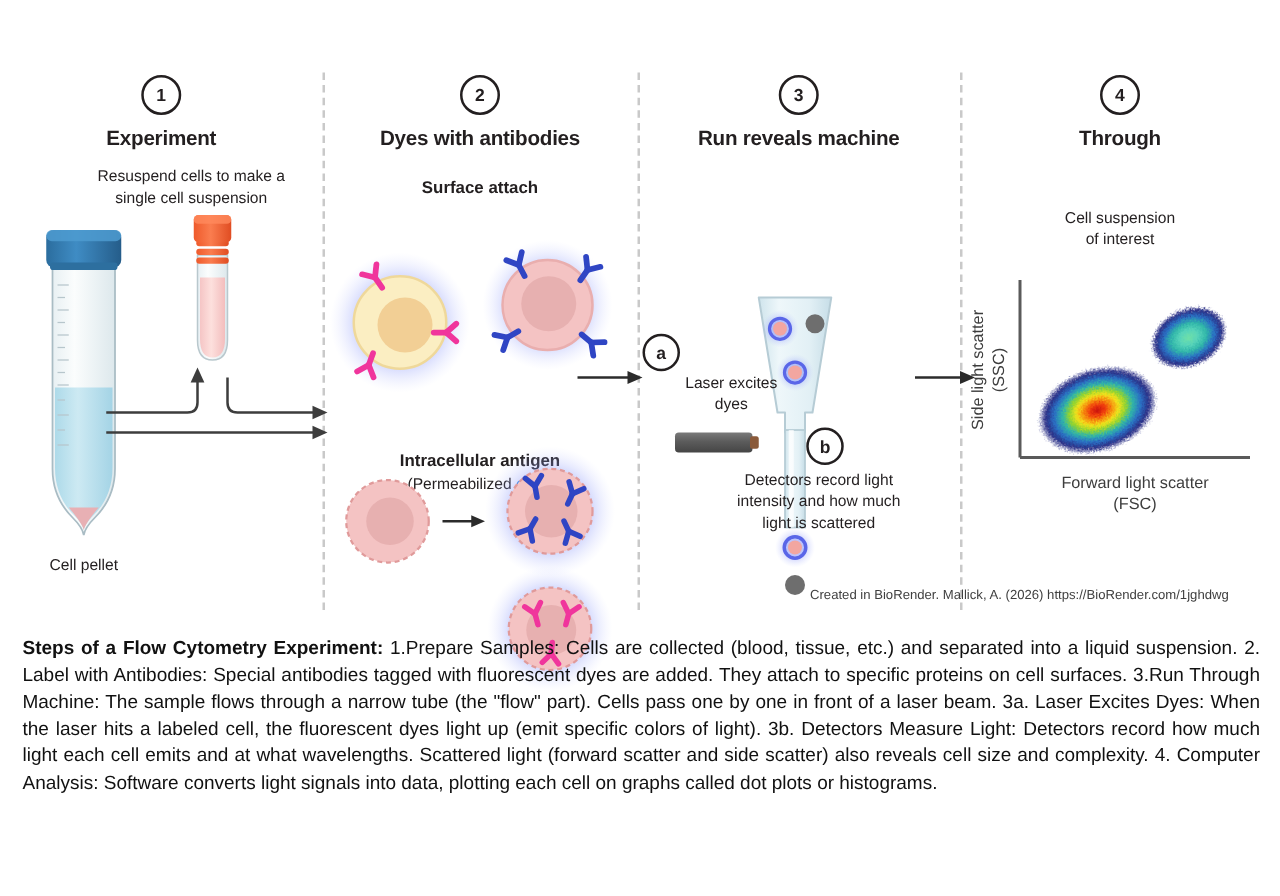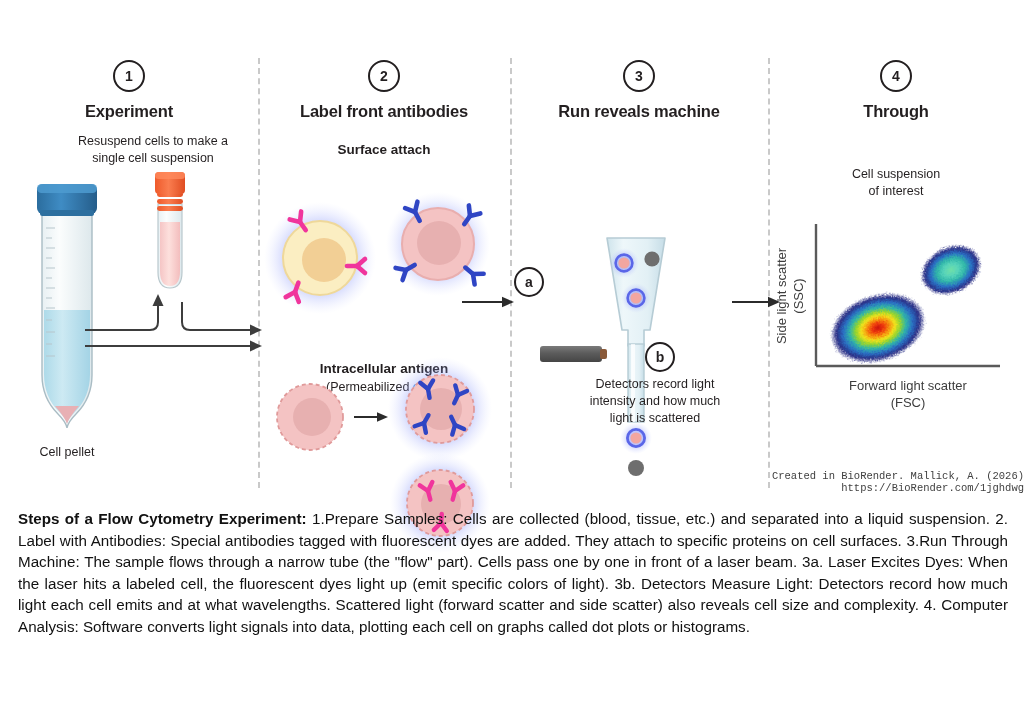--- a/index.html
+++ b/index.html
@@ -38,22 +38,22 @@
   .perm-word{color:#4a90d9;}
 
   
   .caption{
     position:absolute;left:18px;top:508px;width:990px;
     font-size:15.2px;line-height:1.42;text-align:justify;color:#111;
   }
   .caption b{font-weight:bold;}
   .credit{
     position:absolute;left:648px;top:470px;width:376px;
-    font-size:10.5px;color:#3f3f3f;text-align:right;
-    font-family:Liberation Mono, monospace;
+    font-size:10.5px;color:#3f3f3f;text-align:left;
+    font-family:Liberation Sans, sans-serif;
   }
   svg{display:block;overflow:visible;}
 </style>
 </head>
 <body>
 
 <div class="figure">
 
   <div class="divider" style="left:258px"></div>
   <div class="divider" style="left:510px"></div>
@@ -147,21 +147,21 @@
       </g>
 
       <polygon points="158,124 152.5,136 163.5,136" fill="#3d3d3d"></polygon>
       <polygon points="262,160 250,154.6 250,165.4" fill="#3d3d3d"></polygon>
       <polygon points="262,176 250,170.6 250,181.4" fill="#3d3d3d"></polygon>
     </svg>
   </div>
 
   <div class="panel" style="left:258px;width:252px;">
     <div class="circle-num">2</div>
-    <div class="panel-title">Label front antibodies</div>
+    <div class="panel-title">Dyes with antibodies</div>
     <div class="sec-title" style="margin-top:21px;">Surface attach</div>
 
     <svg width="252" height="148" viewBox="0 0 252 148" style="position:absolute;left:0;top:122px;">
       <defs>
         <radialGradient id="glowBlue" cx="50%" cy="50%" r="50%">
           <stop offset="45%" stop-color="#6b7bf7" stop-opacity="0.55"></stop>
           <stop offset="72%" stop-color="#8e9bfa" stop-opacity="0.26"></stop>
           <stop offset="100%" stop-color="#c5cbff" stop-opacity="0"></stop>
         </radialGradient>
       </defs>
@@ -348,20 +348,22 @@
           <circle cx="126" cy="320" r="8.6" fill="none" stroke="#5a66e8" stroke-width="2.8"></circle>
           <circle cx="126" cy="320" r="5.6" fill="#f2a6a0"></circle>
         </g>
         <circle cx="126" cy="350" r="8" fill="#6e6e6e"></circle>
       </g>
     </svg>
 
     <div style="position:absolute;left:4px;top:207px;">
       <div class="circle-num" style="margin:0;width:26px;height:26px;">a</div>
     </div>
+    <div style="position:absolute;left:10px;top:238px;width:130px;font-size:12.5px;text-align:center;line-height:1.32;white-space:pre-line;">Laser excites
+dyes</div>
 
     <div style="position:absolute;left:135px;top:282px;">
       <div class="circle-num" style="margin:0;width:26px;height:26px;">b</div>
     </div>
     <div style="position:absolute;left:20px;top:316px;width:250px;font-size:12.5px;text-align:center;line-height:1.35;white-space:pre-line;">Detectors record light
 intensity and how much
 light is scattered</div>
 
     <svg width="60" height="24" viewBox="0 0 60 24" style="position:absolute;left:-48px;top:230px;">
       <line x1="0" y1="12" x2="42" y2="12" stroke="#2b2b2b" stroke-width="2"></line>

